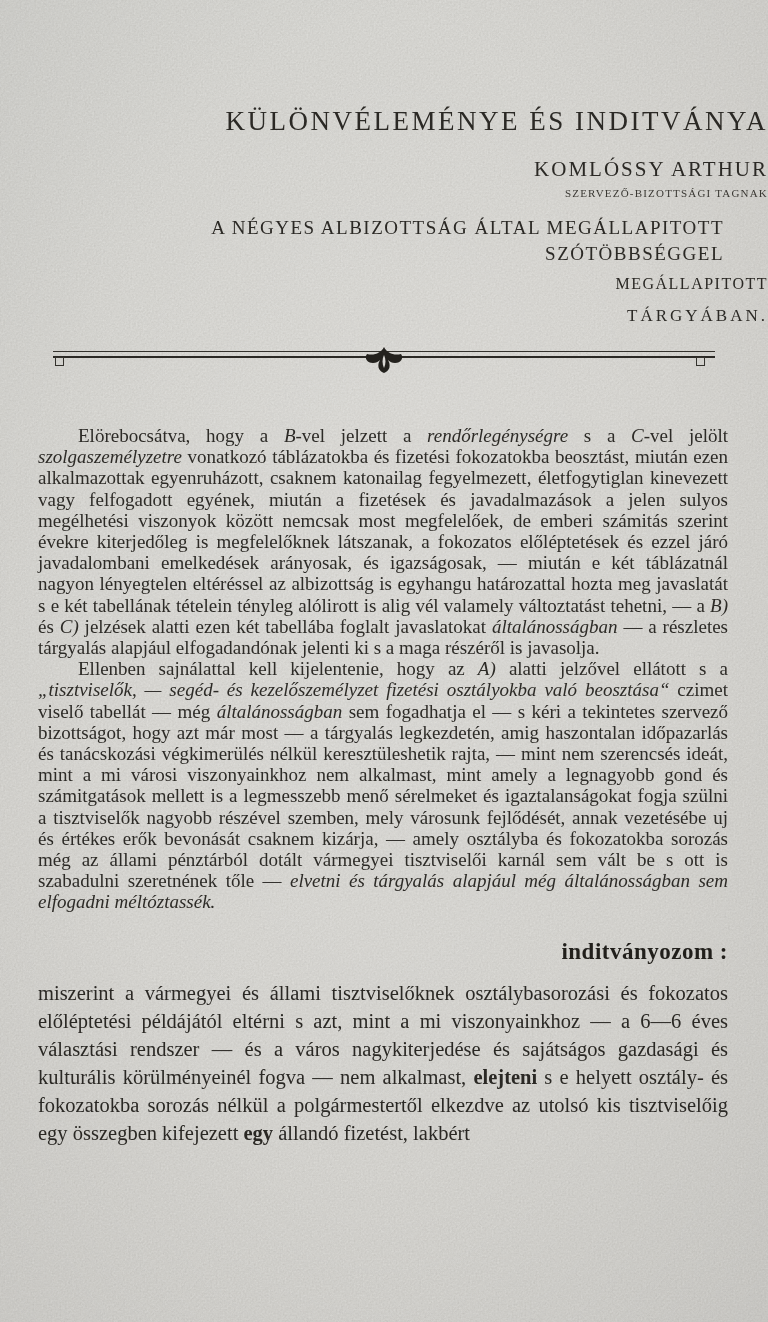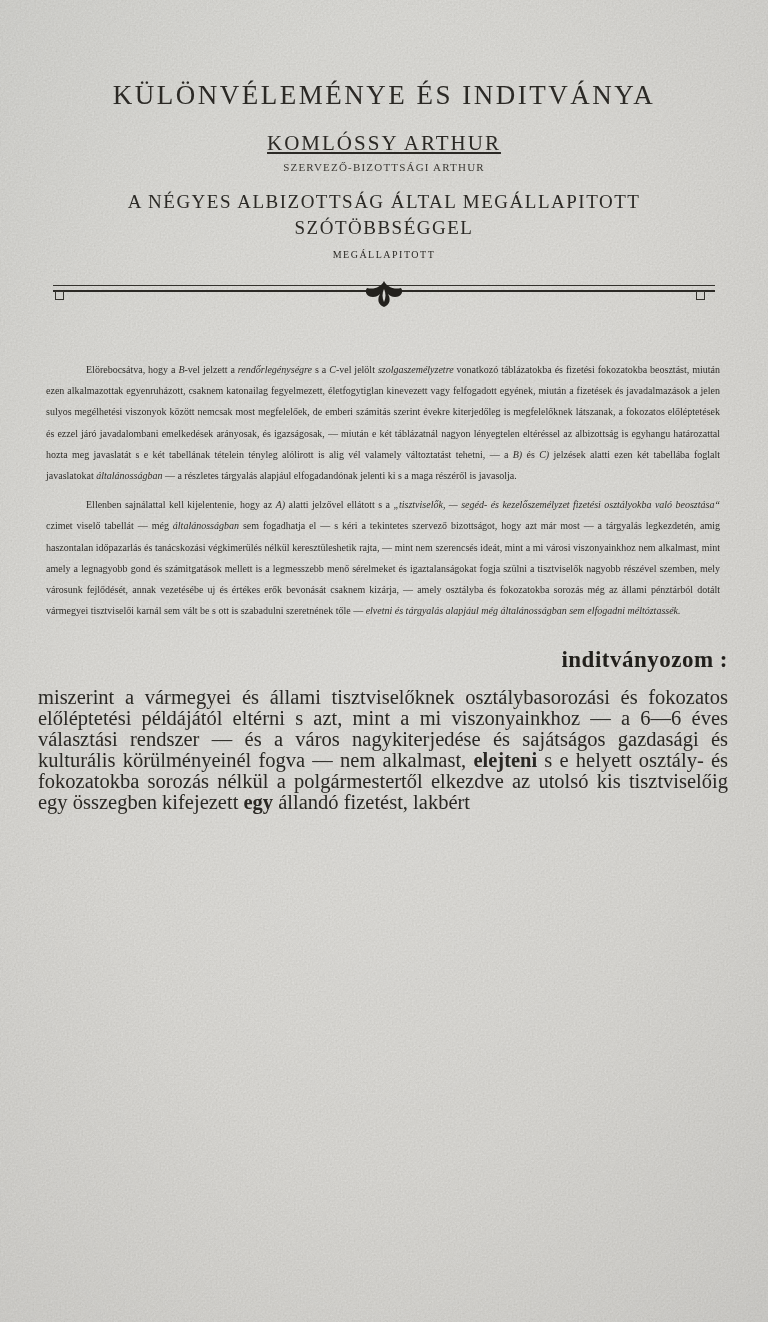--- a/index.html
+++ b/index.html
@@ -15,67 +15,68 @@
     position:absolute;inset:0;
     background:linear-gradient(135deg,#dadad6 0%,#dcdbd7 40%,#d7d6d2 100%);
   }
   .vignette{
     position:absolute;inset:0;pointer-events:none;
     background:radial-gradient(ellipse at 50% 45%, rgba(255,255,255,0.10) 0%, rgba(0,0,0,0) 55%, rgba(0,0,0,0.05) 100%);
   }
   .grain{position:absolute;inset:0;pointer-events:none;opacity:.22;}
   .content{position:relative;z-index:2;}
 
-  .header{padding-top:80px;text-align:center;color:#2b2925;}
+  .header{padding-top:106px;text-align:right;color:#2b2925;}
   .h-title{font-size:27px;letter-spacing:2.5px;font-weight:normal;margin:0 0 20px 0;}
-  .h-author{font-size:21px;letter-spacing:2px;margin:0 0 5px 0;text-decoration:underline;}
+  .h-author{font-size:21px;letter-spacing:2px;margin:0 0 5px 0;}
   .h-role{font-size:11px;letter-spacing:1.2px;margin:0 0 16px 0;color:#3a3833;}
   .h-committee{font-size:19px;letter-spacing:1.5px;margin:0 auto 8px auto;width:680px;line-height:26px;}
-  .h-estab{font-size:10px;letter-spacing:1.5px;margin:0 0 13px 0;}
+  .h-estab{font-size:16px;letter-spacing:1.5px;margin:0 0 13px 0;}
   .h-main{font-size:34px;letter-spacing:9px;font-weight:normal;margin:0 0 9px 0;}
   .h-subject{font-size:17px;letter-spacing:3px;margin:0;}
 
   .divider{position:relative;width:662px;margin:17px auto 0 auto;height:30px;}
   .div-line{position:absolute;left:0;right:0;top:8px;height:4px;
     border-top:1.5px solid #34322d;border-bottom:2.5px solid #2b2925;}
   .div-sq{position:absolute;top:14px;width:7px;height:7px;border:1.5px solid #34322d;background:transparent;}
   .div-sq.left{left:2px;}
   .div-sq.right{right:10px;}
   .div-orn{position:absolute;left:50%;top:3px;transform:translateX(-50%);}
 
   .bodytext{width:690px;margin:52px auto 0 38px;}
   .para{
-    font-size:10px;line-height:21.2px;text-align:justify;
-    text-indent:40px;margin:8px;color:#2d2b27;
+    font-size:19px;line-height:21.2px;text-align:justify;
+    text-indent:40px;margin:0;color:#2d2b27;
   }
   .it{font-style:italic;}
   .bd{font-weight:bold;}
   .bdit{font-weight:normal;font-style:italic;}
 
   .motion-head{
     text-align:right;font-weight:bold;font-size:23px;letter-spacing:0.5px;
     margin:26px 0 14px 0;color:#211f1b;
   }
   .motion{
-    font-size:20.5px;line-height:21px;text-align:justify;text-indent:0;
+    font-size:20.5px;line-height:28px;text-align:justify;text-indent:0;
     margin:0;color:#2a2824;
   }
 </style>
 </head>
 <body>
 
 <div class="page">
   <div class="content">
 
     <div class="header">
       <h1 class="h-title">KÜLÖNVÉLEMÉNYE ÉS INDITVÁNYA</h1>
       <div class="h-author">KOMLÓSSY ARTHUR</div>
-      <div class="h-role">SZERVEZŐ-BIZOTTSÁGI ARTHUR</div>
+      <div class="h-role">SZERVEZŐ-BIZOTTSÁGI TAGNAK</div>
       <div class="h-committee">A NÉGYES ALBIZOTTSÁG ÁLTAL MEGÁLLAPITOTT SZÓTÖBBSÉGGEL</div>
       <div class="h-estab">MEGÁLLAPITOTT</div>
+      <div class="h-subject">TÁRGYÁBAN.</div>
     </div>
 
     <div class="divider">
       <div class="div-line"></div>
       <div class="div-sq left"></div>
       <div class="div-sq right"></div>
       <span class="div-orn">
         <svg width="44" height="28" viewBox="0 0 44 28" aria-hidden="true">
           <path fill="#23211d" d="M22 1
             C19 7, 12 10, 5 8

